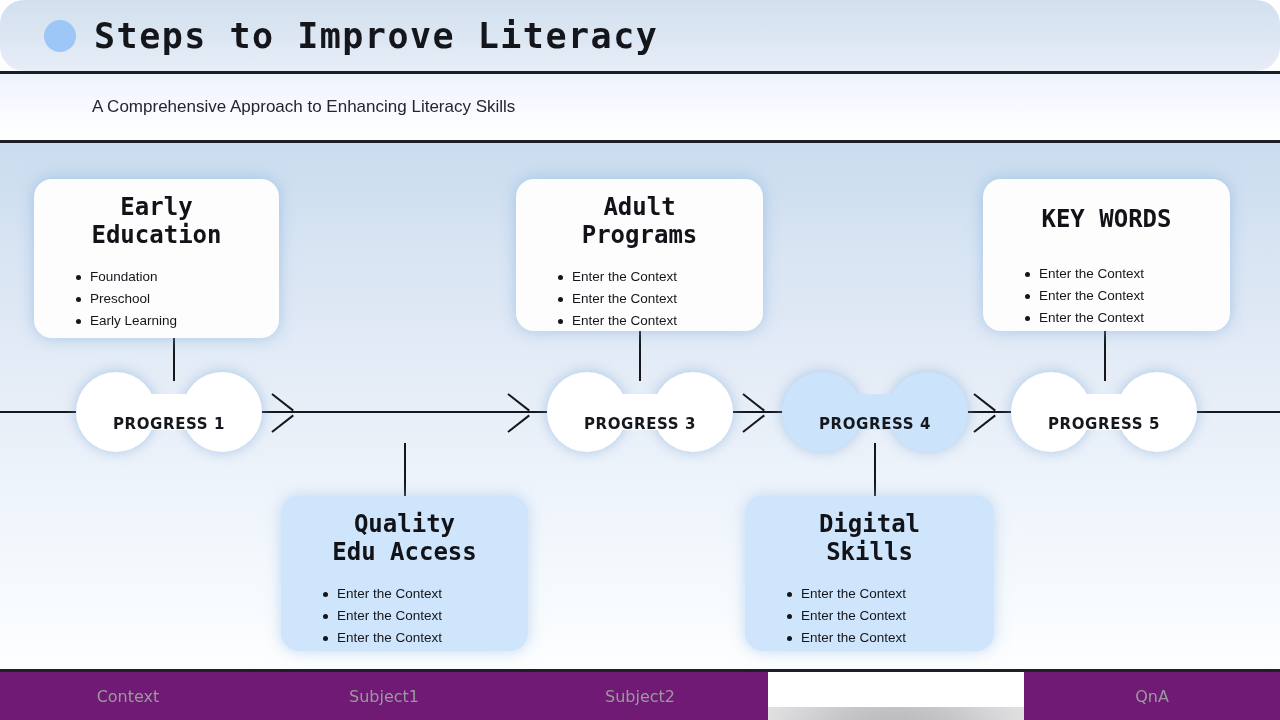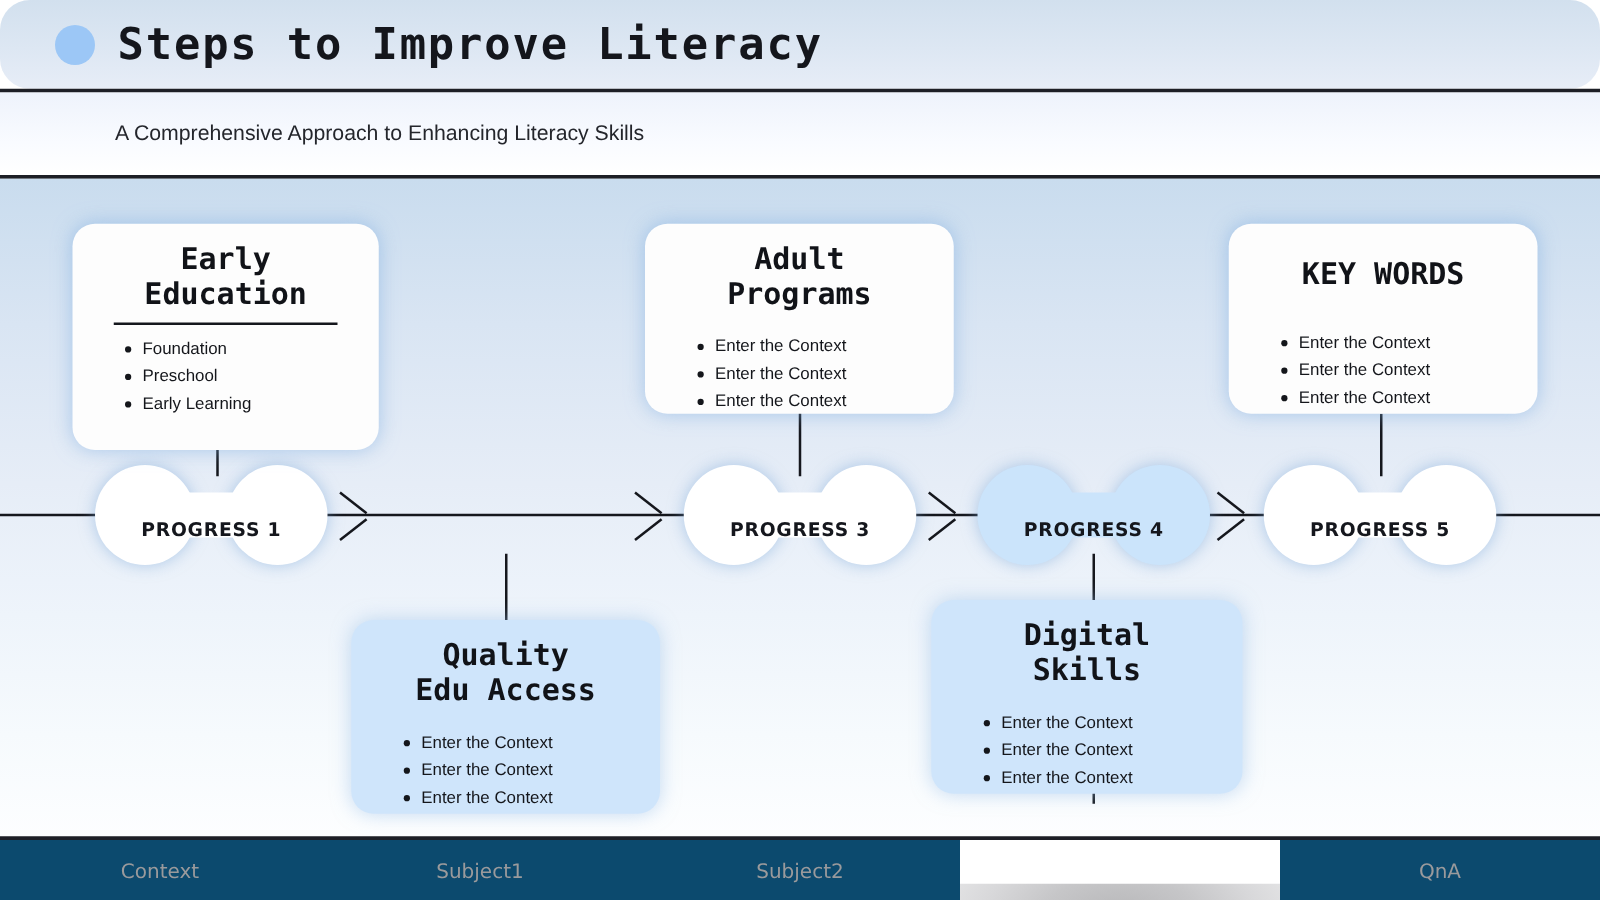--- a/index.html
+++ b/index.html
@@ -156,21 +156,21 @@
   .footer {
     position: absolute; left: 0; top: 672px; width: 1280px; height: 48px;
     display: flex;
   }
   .ftab {
     flex: 1 1 0; height: 48px;
     display: flex; align-items: center; justify-content: center;
     font-family: "DejaVu Sans", sans-serif;
     font-size: 16px;
     color: #9a9a9c;
-    background: #0c4a6e;
+    background: #701a75;
     white-space: nowrap;
   }
   .ftab.active {
     color: #101115;
     background: radial-gradient(ellipse 62% 160% at 50% 50%,
                   #b7b7b9 0%, #c6c6c8 38%, #d8d8da 68%, #e8e8e9 100%);
     margin-top: 35px;
   }
 </style>
 </head>
@@ -224,21 +224,21 @@
     <div class="node-label">PROGRESS 4</div>
   </div>
 
   <div class="node white" style="left:1011px; top:229px;">
     <div class="lobe l"></div>
     <div class="lobe r"></div>
     <div class="bar"></div>
     <div class="node-label">PROGRESS 5</div>
   </div>
 
-  <div class="card white" style="left:58px; top:36px; width:245px; height:181px;">
+  <div class="card white" style="left:34px; top:36px; width:245px; height:159px;">
     <div class="card-title">Early
 Education</div>
     <div class="card-divider"></div>
     <ul class="card-list">
       <li>Foundation</li>
       <li>Preschool</li>
       <li>Early Learning</li>
     </ul>
   </div>
 
@@ -267,21 +267,21 @@
     <div class="card-title">Quality
 Edu Access</div>
     <div class="card-divider"></div>
     <ul class="card-list">
       <li>Enter the Context</li>
       <li>Enter the Context</li>
       <li>Enter the Context</li>
     </ul>
   </div>
 
-  <div class="card blue" style="left:745px; top:337px; width:249px; height:155px;">
+  <div class="card blue" style="left:745px; top:353px; width:249px; height:155px;">
     <div class="card-title">Digital
 Skills</div>
     <div class="card-divider"></div>
     <ul class="card-list">
       <li>Enter the Context</li>
       <li>Enter the Context</li>
       <li>Enter the Context</li>
     </ul>
   </div>
 

